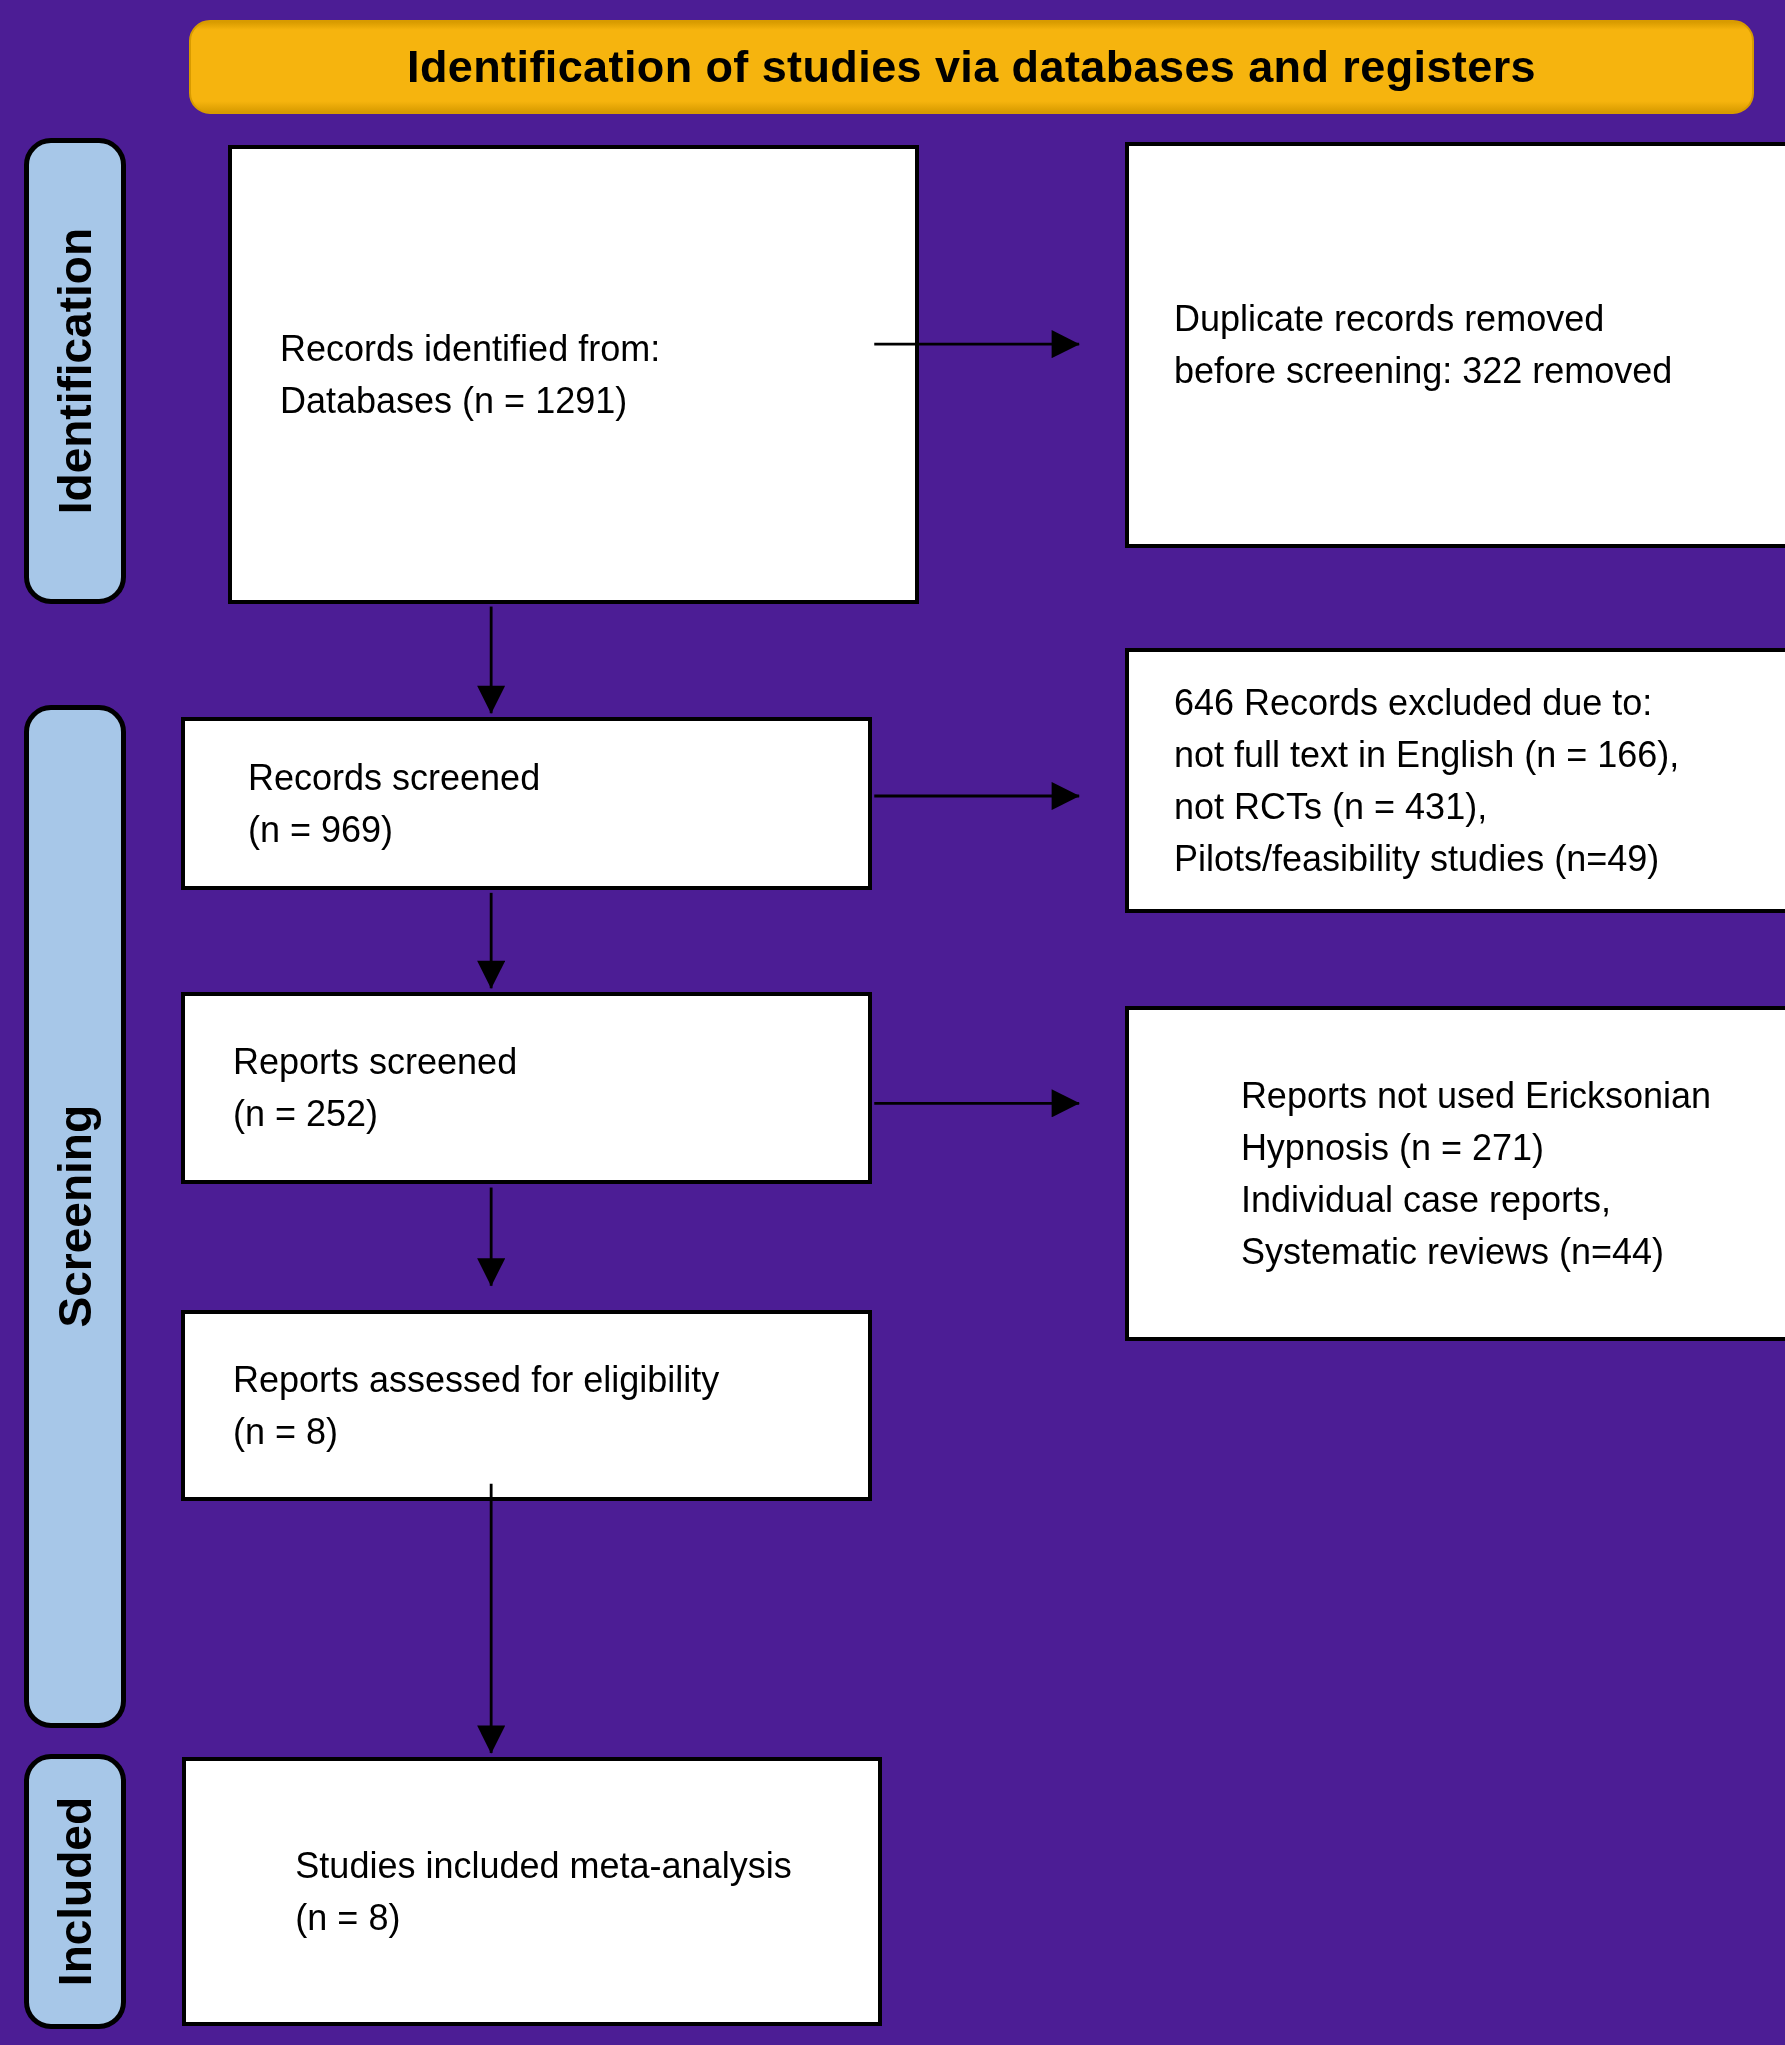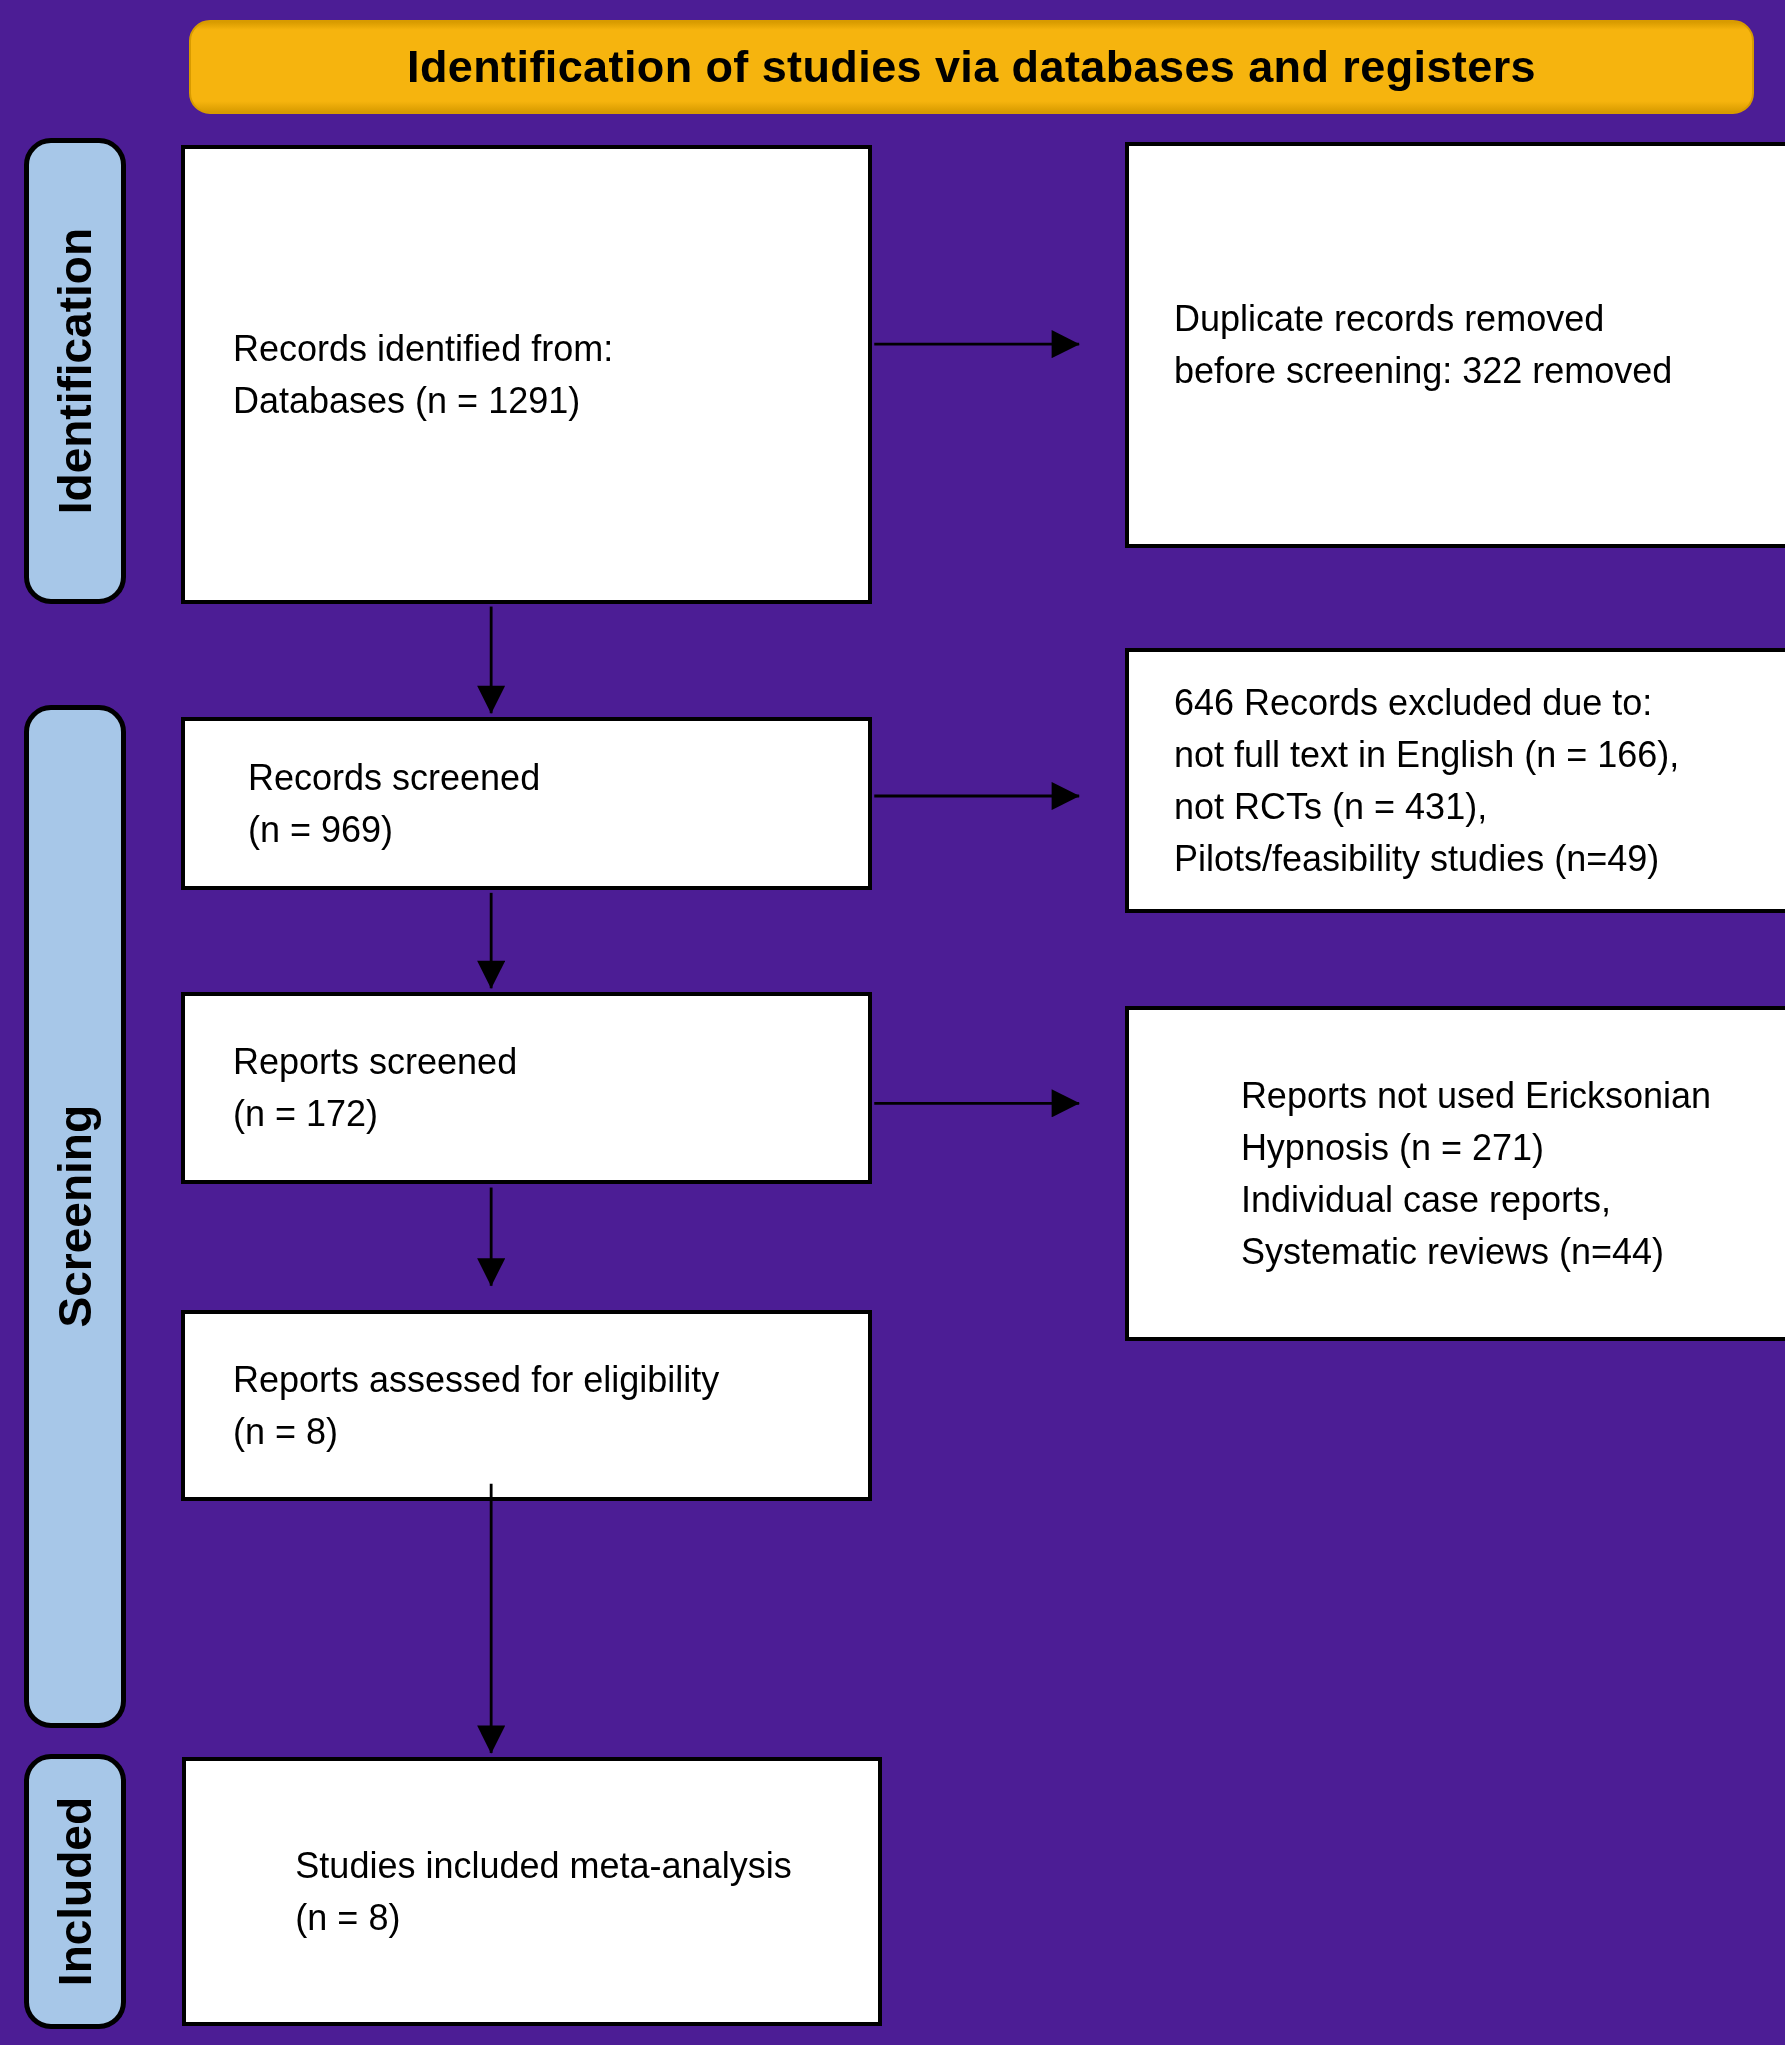--- a/index.html
+++ b/index.html
@@ -73,21 +73,21 @@
   }
   .fbox-text {
     font-size: 36px;
     line-height: 52px;
     color: #000000;
     white-space: pre-line;
     padding-left: 48px;
     padding-right: 25px;
   }
   .main-col { left: 181px; width: 691px; }
-  #box-records-identified { top: 145px;  height: 459px; }
+  #box-records-identified { top: 145px;  height: 459px; margin-left: 47px; }
   #box-records-screened   { top: 717px; height: 173px; padding-left: 15px; }
   #box-reports-screened   { top: 992px; height: 192px; }
   #box-reports-assessed   { top: 1290px; height: 191px; margin-top: 20px; }
   #box-studies-included   { left: 182px; width: 700px; top: 1757px; height: 269px; justify-content: center; }
   .right-col { left: 1125px; width: 682px; }
   #box-duplicates-removed { top: 142px;  height: 406px; }
   #box-records-excluded   { top: 648px;  height: 265px; }
   #box-reports-not-used   { top: 1006px; height: 335px; justify-content: center; }
   .right-col .fbox-text { padding-left: 45px; }
   
@@ -124,21 +124,21 @@
   <div class="fbox main-col" id="box-records-identified">
     <span class="fbox-text">Records identified from:
 Databases (n = 1291)</span>
   </div>
   <div class="fbox main-col" id="box-records-screened">
     <span class="fbox-text">Records screened
 (n = 969)</span>
   </div>
   <div class="fbox main-col" id="box-reports-screened">
     <span class="fbox-text">Reports screened
-(n = 172)</span>
+(n = 252)</span>
   </div>
   <div class="fbox main-col" id="box-reports-assessed">
     <span class="fbox-text">Reports assessed for eligibility
 (n = 8)</span>
   </div>
   <div class="fbox main-col" id="box-studies-included">
     <span class="fbox-text">Studies included meta-analysis
 (n = 8)</span>
   </div>
 

